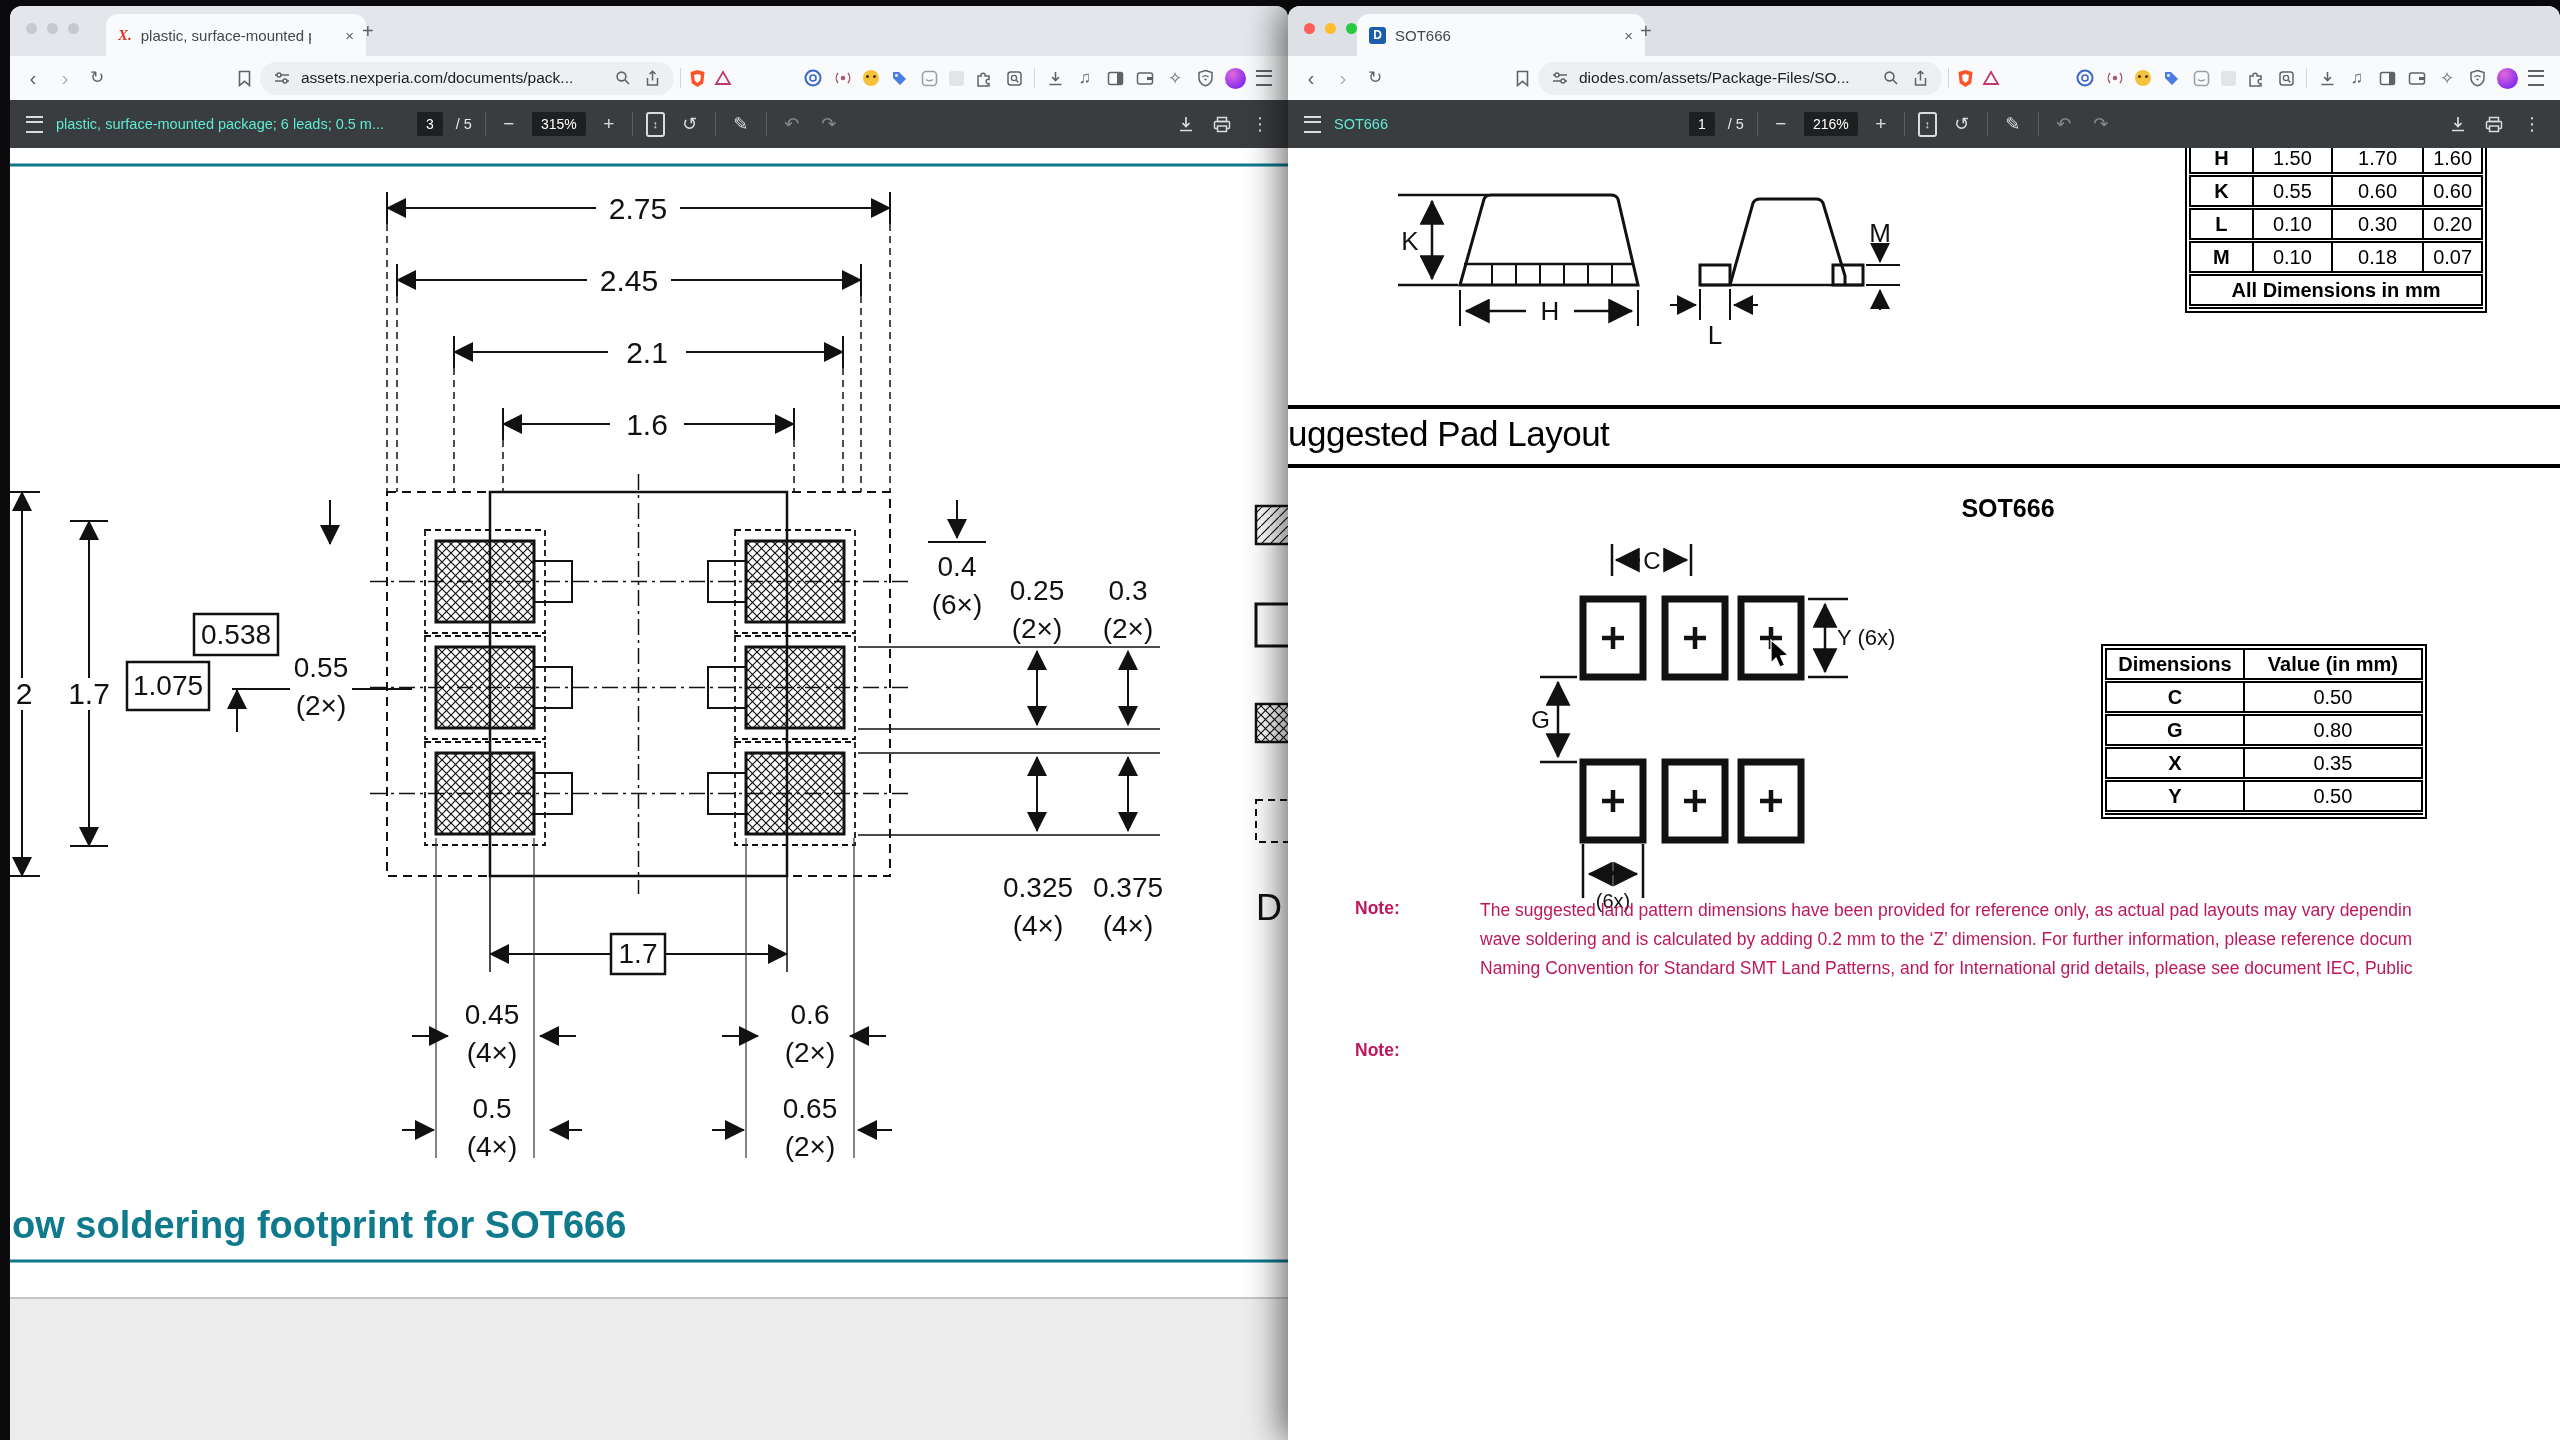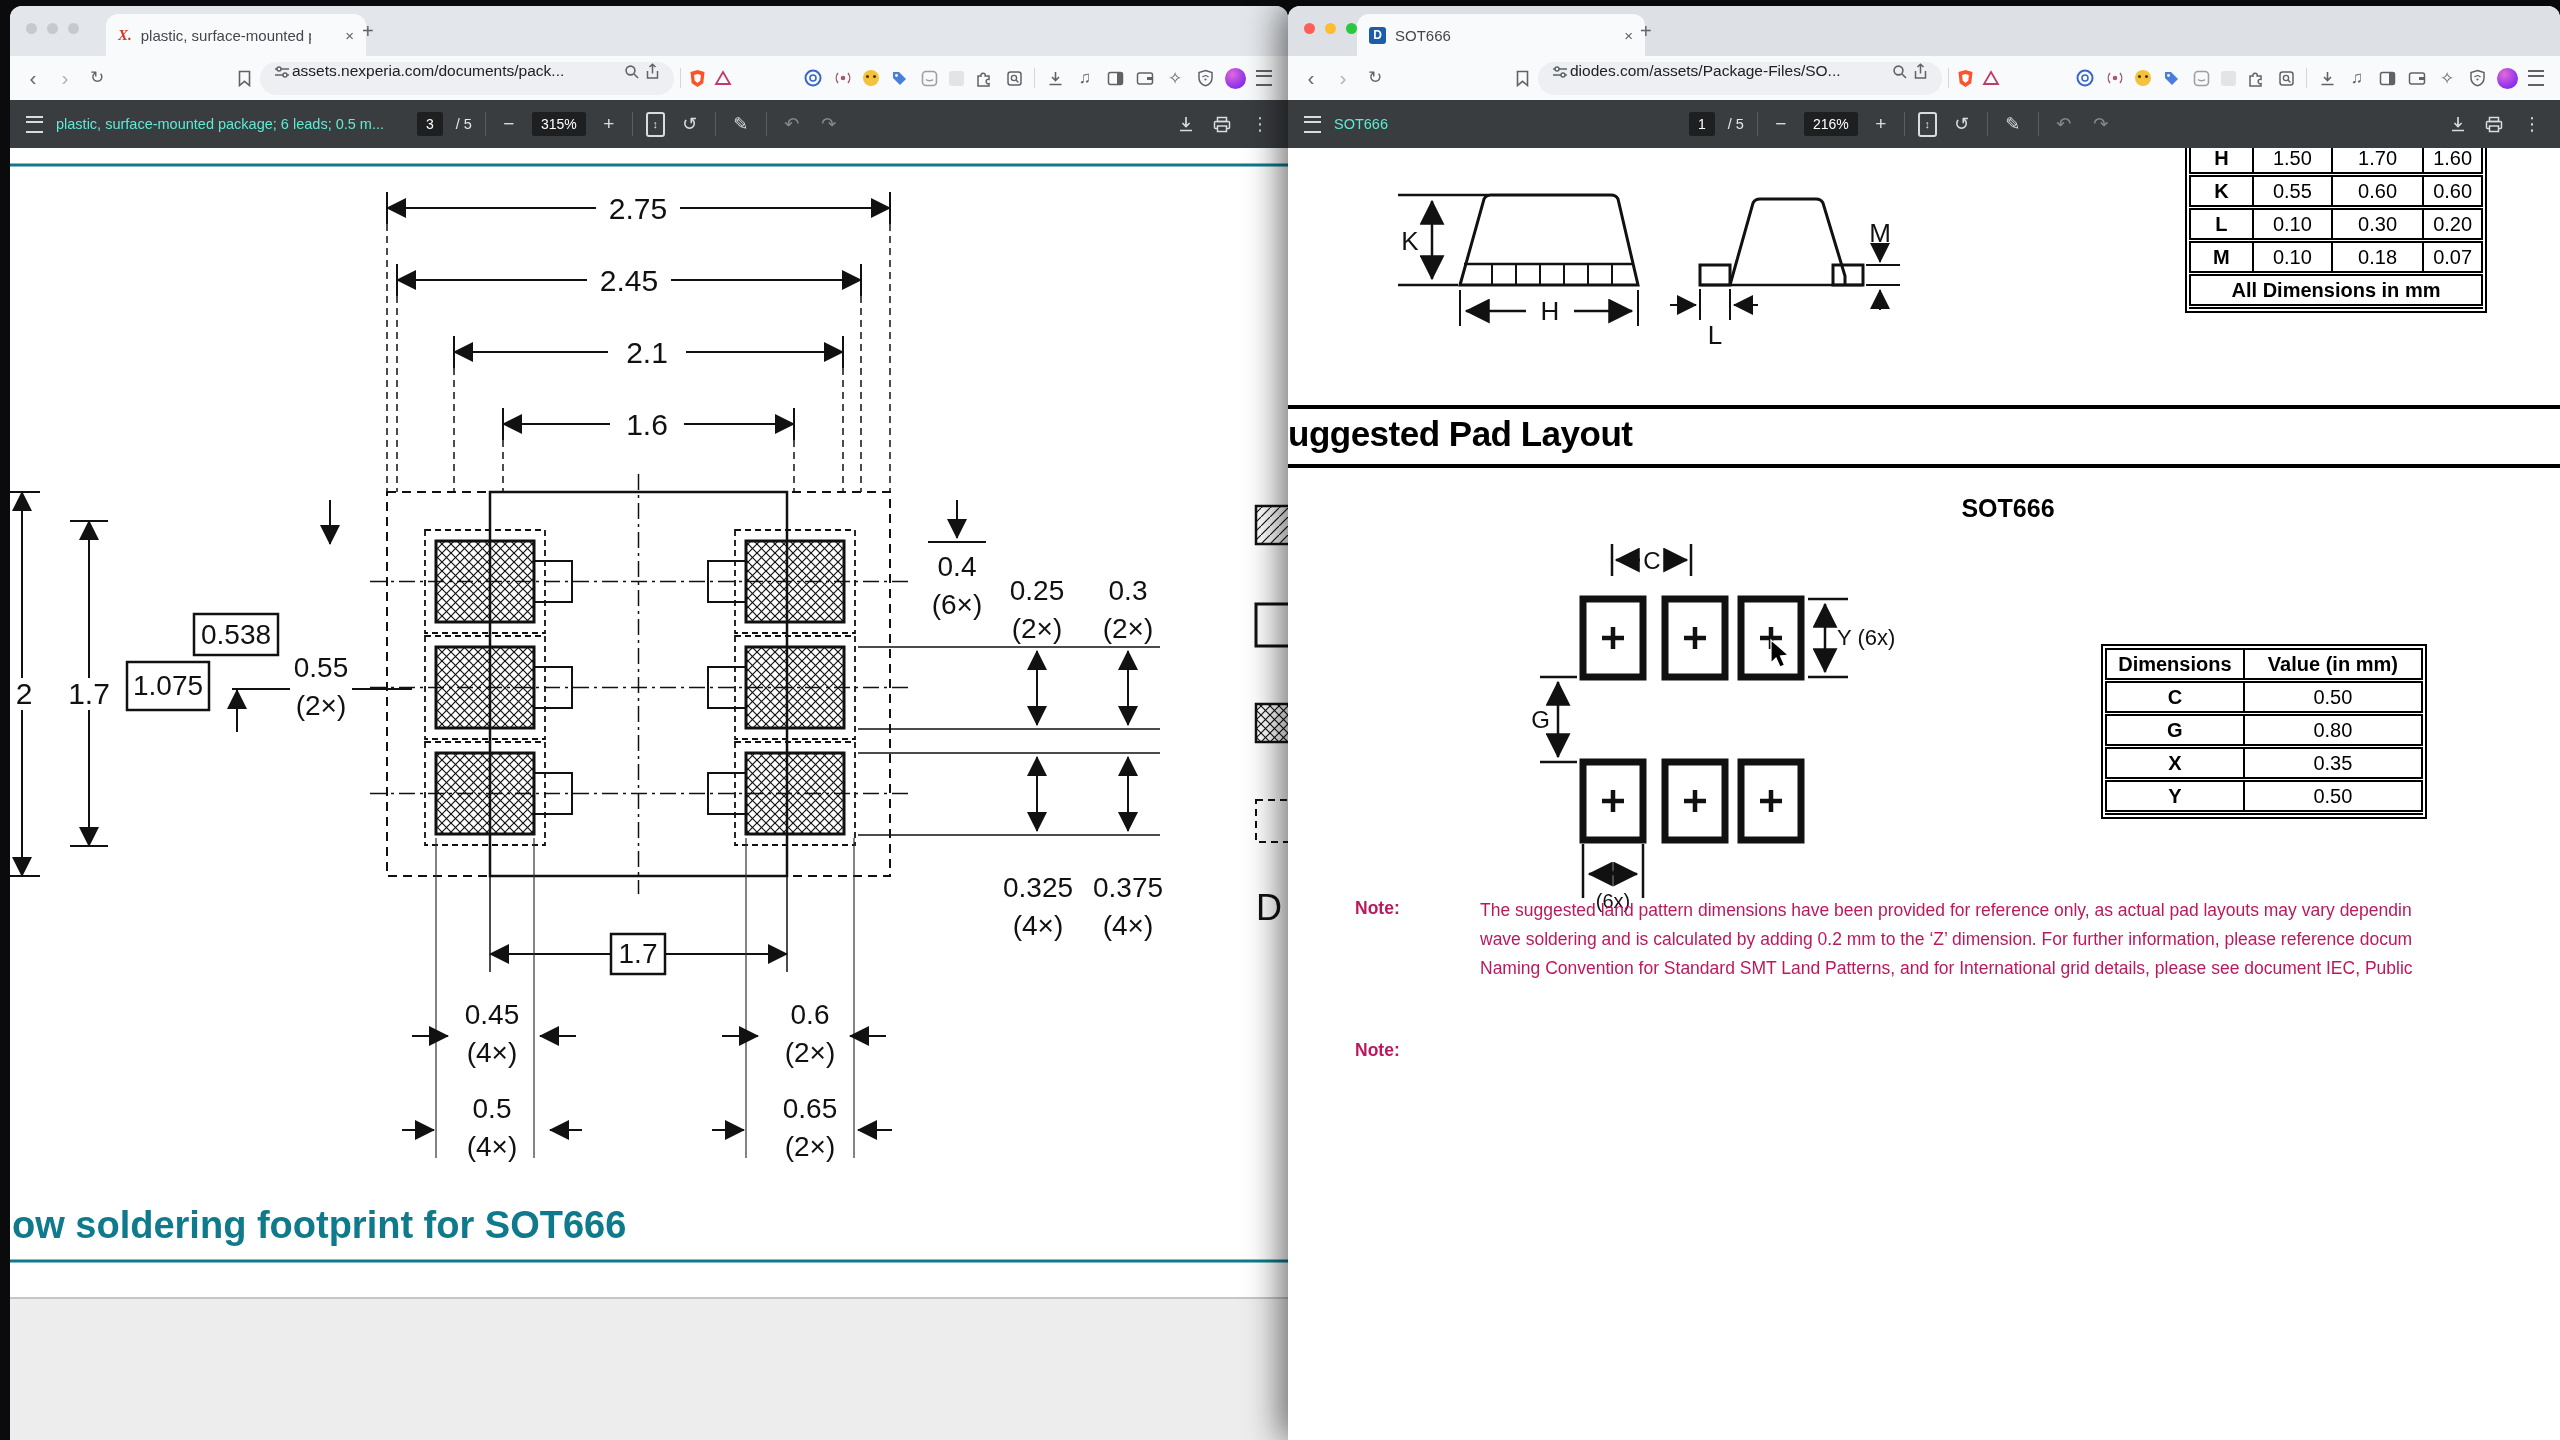--- a/index.html
+++ b/index.html
@@ -17,21 +17,21 @@
   .tab{position:absolute;top:8px;height:42px;background:#f9fafb;border-radius:12px 12px 0 0;display:flex;align-items:center;padding:0 12px;gap:9px;font-size:15px;color:#44474b}
   .tab-title{white-space:nowrap;overflow:hidden;max-width:170px}
   .tab-close{color:#5f6368;font-size:15px;margin-left:auto;cursor:default}
   .favx{color:#d6361f;font-weight:bold;font-style:italic;font-family:"Liberation Serif",serif;font-size:15px}
   .favd{width:17px;height:17px;background:#1b5cab;border-radius:3px;color:#fff;font-size:12px;font-weight:bold;display:flex;align-items:center;justify-content:center}
   .newtab{position:absolute;top:14px;font-size:20px;color:#5f6368}
   .urlrow{height:44px;background:#f9fafb;display:flex;align-items:center;padding:0 10px;gap:6px;flex:none}
   .navbtn{width:26px;text-align:center;color:#5f6368;font-size:21px;line-height:20px}
   .navbtn.fwd{color:#aeb2b7}
   .reload{font-size:17px}
-  .pill{height:33px;background:#edeff2;border-radius:17px;display:flex;padding:0 12px;font-size:15.5px;color:#202124;flex:none}
+  .pill{height:33px;background:#edeff2;border-radius:17px;display:flex;align-items:center;padding:0 12px;gap:9px;font-size:15.5px;color:#202124;flex:none}
   #win-left .pill{width:390px}
   #win-right .pill{width:380px}
   .url-text{white-space:nowrap;overflow:hidden;flex:1}
   .ico{display:inline-flex;align-items:center;justify-content:center;width:20px;height:20px;color:#5f6368}
   .ico svg{display:block}
   .vbar{width:1px;height:20px;background:#d3d6da}
   .exticons{display:flex;align-items:center;gap:10px;margin-left:auto;padding-right:6px}
   .avatar{width:21px;height:21px;border-radius:50%;background:radial-gradient(circle at 35% 30%,#e268d8,#8a2ff0 70%)}
   .facedot{width:16px;height:16px;border-radius:50%;background:#f5c33b;position:relative}
   .facedot::after{content:"";position:absolute;left:3px;top:5px;width:3px;height:3px;border-radius:50%;background:#4a3218;box-shadow:7px 0 0 #4a3218}
@@ -49,21 +49,21 @@
   .psep{width:1px;height:24px;background:#595d61}
   .pzbtn{font-size:19px;color:#d9dbdd;width:20px;text-align:center}
   .picon{color:#d9dbdd;font-size:18px;width:24px;text-align:center}
   .picon.dis{color:#85898d}
   .fitpage{width:15px;height:21px;border:2px solid #d9dbdd;border-radius:3px;display:flex;align-items:center;justify-content:center;font-size:11px;color:#d9dbdd}
   .pright{margin-left:auto;display:flex;align-items:center;gap:16px}
   
   .content{flex:1;position:relative;background:#fff;overflow:hidden}
   .content svg.draw{position:absolute;left:0;top:0;z-index:1}
   .hr-rule{position:absolute;left:0;right:0;height:4px;background:#000;z-index:2}
-  .doc-heading{position:absolute;left:0;font-size:35px;font-weight:bold;color:#000;z-index:2;letter-spacing:-.5px}
+  .doc-heading{position:absolute;left:0;font-size:35px;font-weight:normal;color:#000;z-index:2;letter-spacing:-.5px}
   .doc-sub{position:absolute;font-size:25px;font-weight:bold;z-index:2}
   .dwrap{position:absolute;border:2px solid #000;padding:2px;background:#fff;z-index:2}
   .dwrap table{border-collapse:collapse;width:100%}
   .dwrap td{border:2px solid #000;text-align:center;font-size:20px;padding:1px 4px;height:26px}
   .dwrap tr{border-bottom:5px double #000}
   .dwrap td.b{font-weight:bold}
   .note{position:absolute;left:0;right:0;z-index:2;font-size:17.5px;color:#be185d}
   .nlabel{position:absolute;left:67px;top:2px;font-weight:bold}
   .nbody{position:absolute;left:192px;right:2px;top:0}
   .nline{white-space:nowrap;overflow:hidden;height:29px;line-height:29px}

